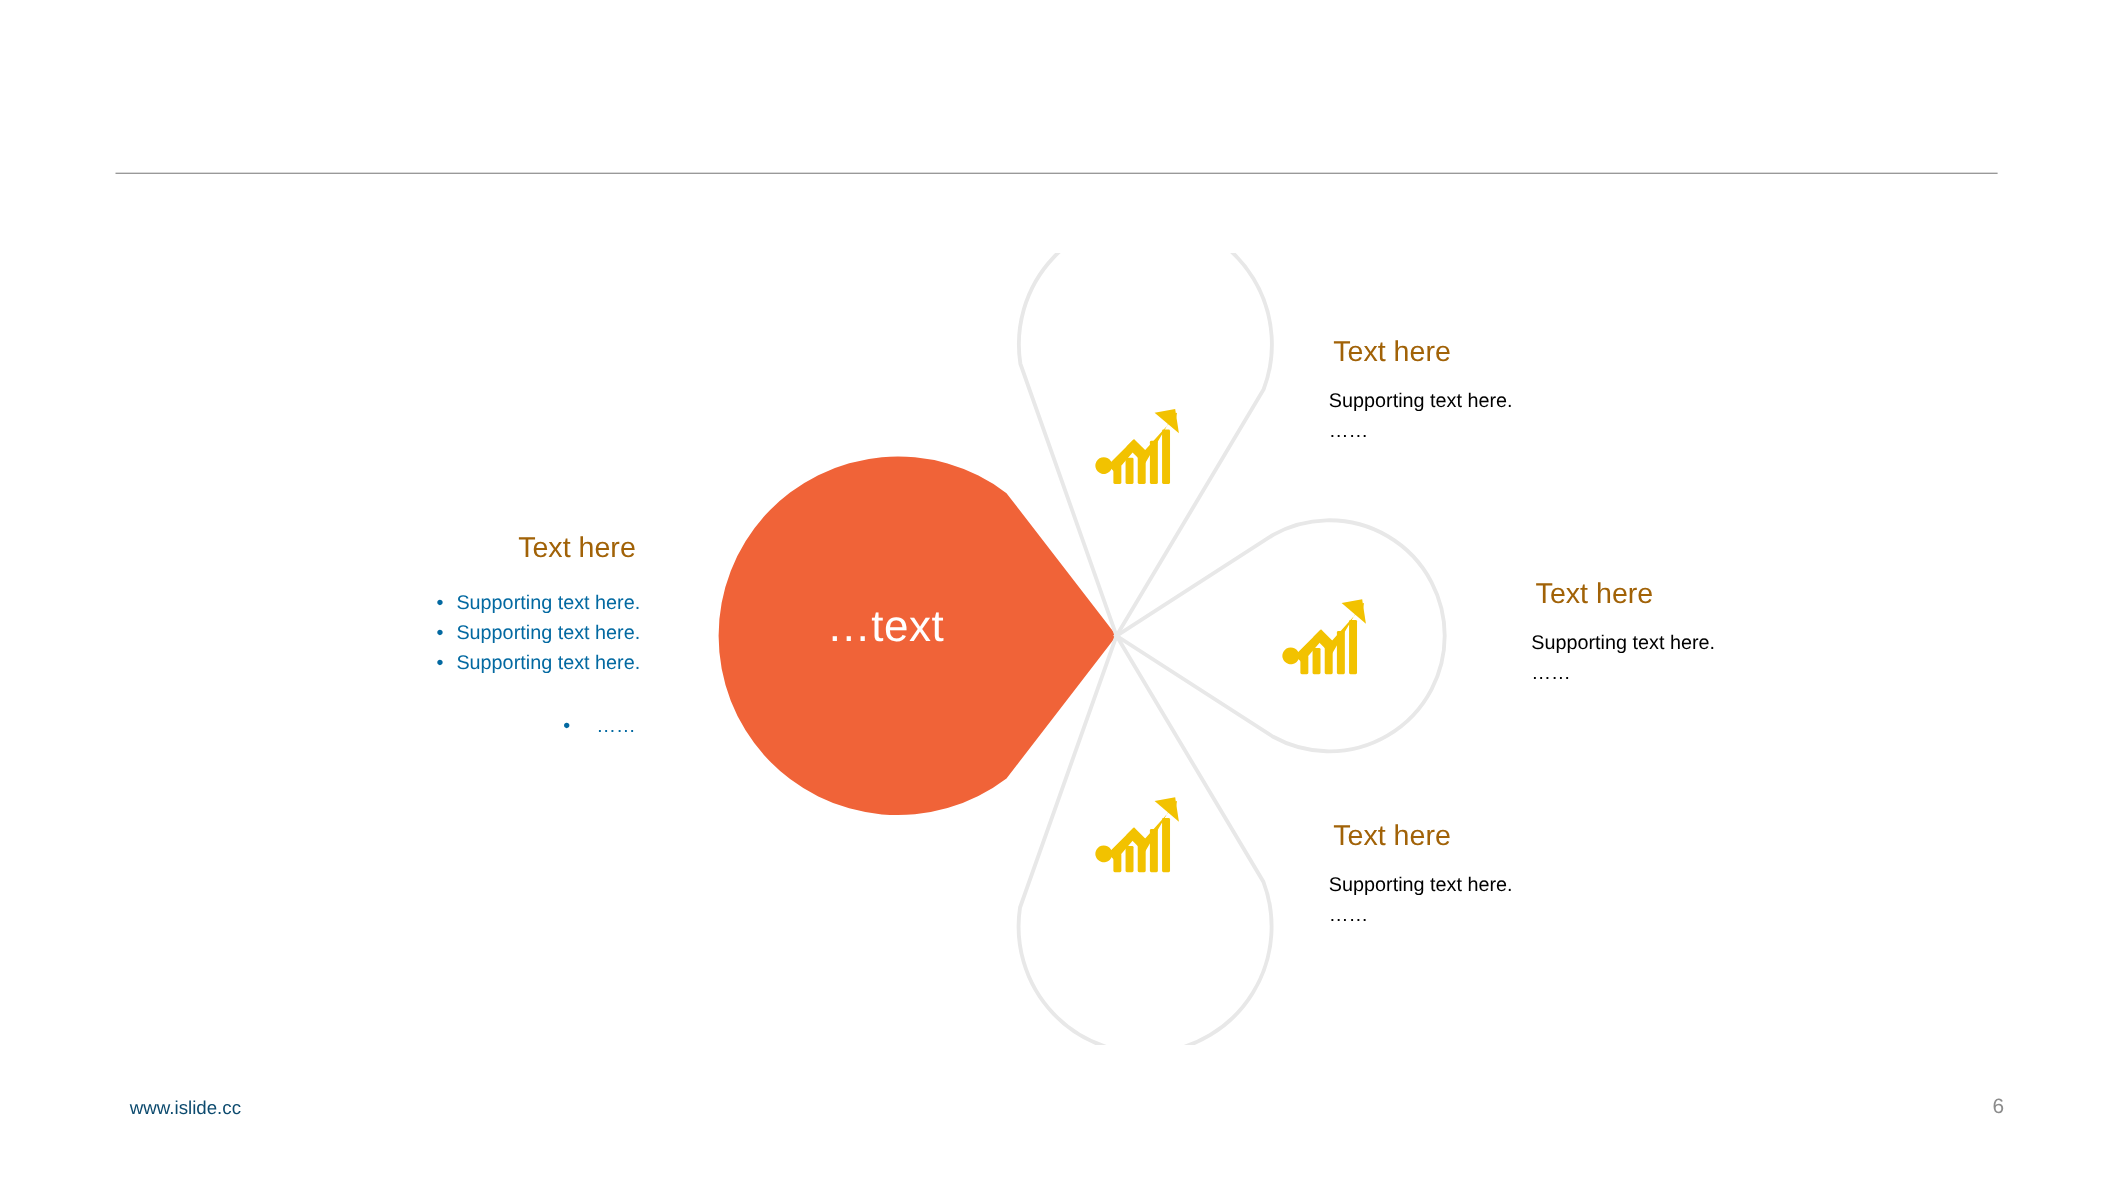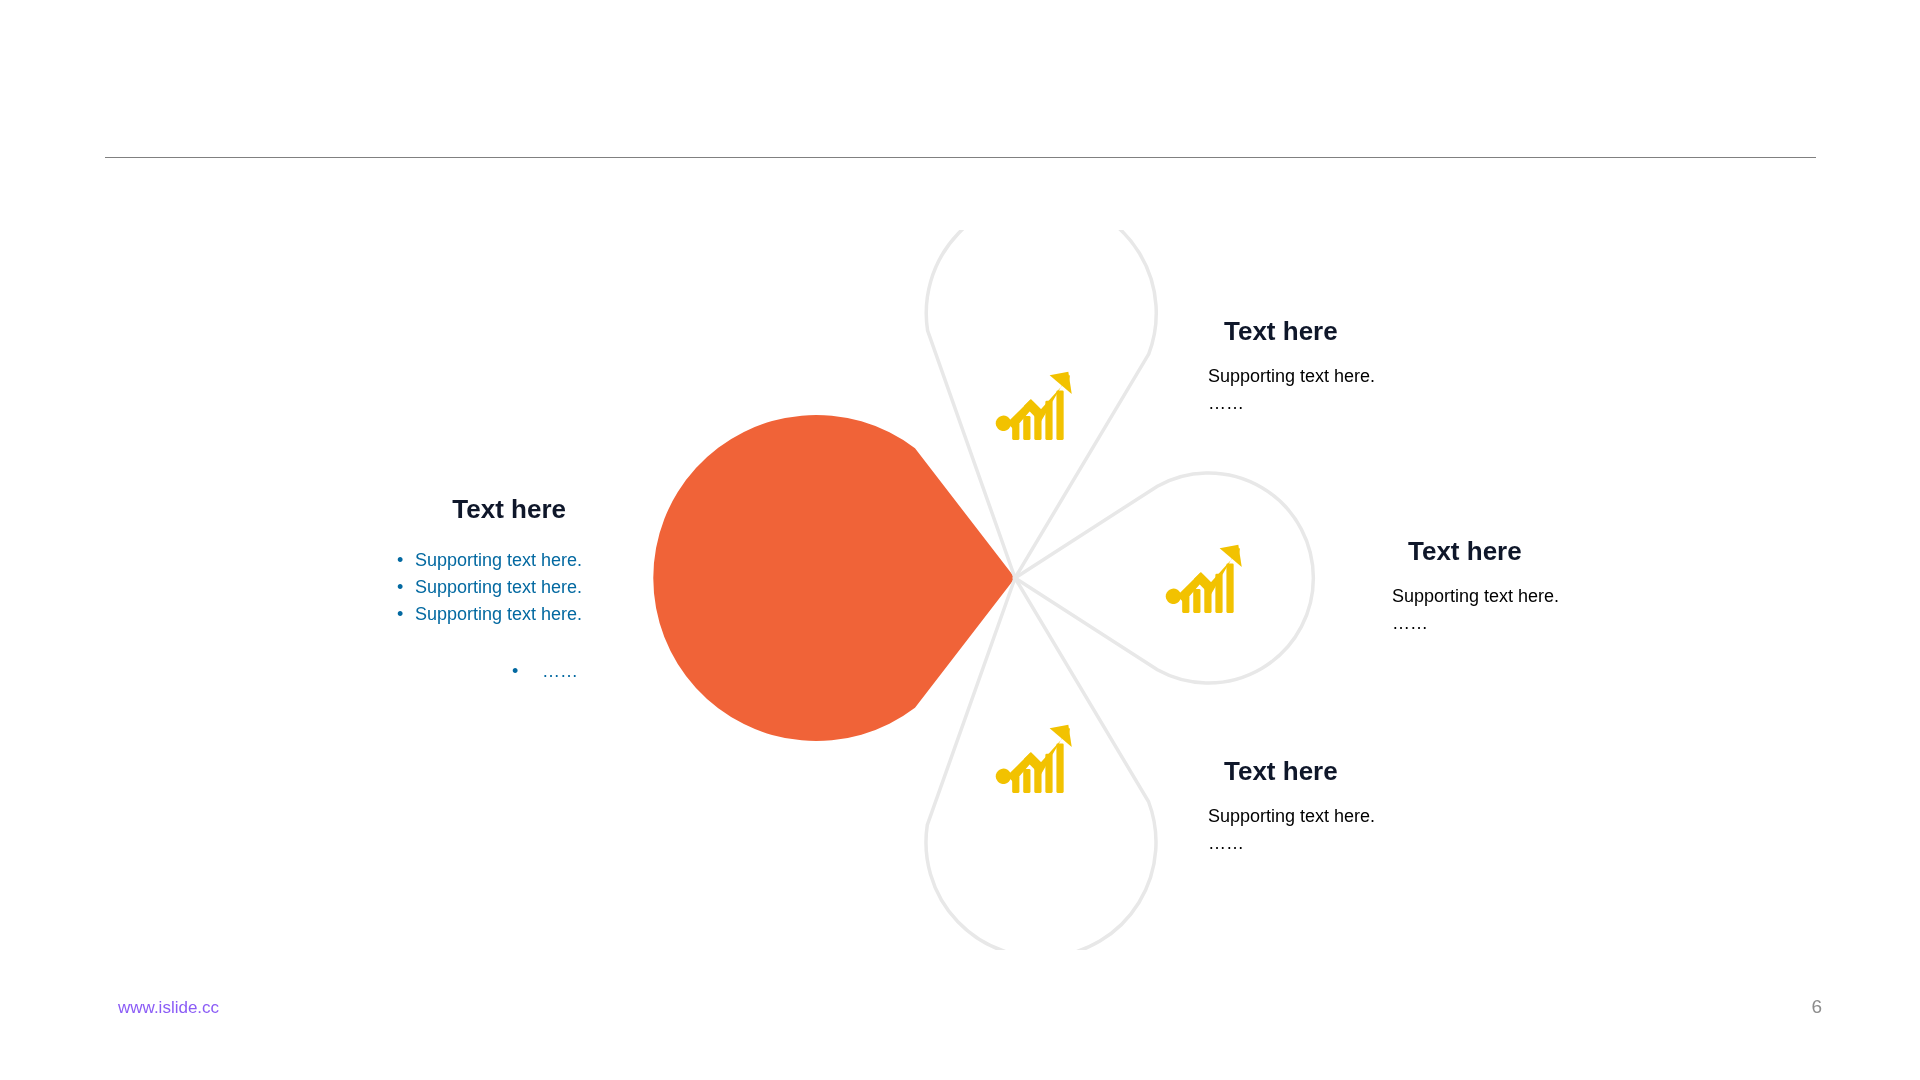--- a/index.html
+++ b/index.html
@@ -63,24 +63,24 @@
     line-height: 1.1;
     letter-spacing: 0.5px;
     white-space: nowrap;
   }
 
   
   .txt-block { position: absolute; }
 
   .txt-block .head {
     font-size: 26px;
-    font-weight: bold;
-    color: #0f172a;
+    font-weight: normal;
+    color: #a16207;
     line-height: 1.2;
-    margin: 16px;
+    margin: 4px;
   }
   .txt-block .sub {
     font-size: 18px;
     color: #000000;
     line-height: 1.35;
     margin: 0;
     white-space: nowrap;
   }
 
   
@@ -119,21 +119,21 @@
   .block-r3 { left: 1208px; top: 740px; }
   .block-r1 .head, .block-r2 .head, .block-r3 .head { margin-bottom: 16px; }
   .block-r1 .sub, .block-r2 .sub, .block-r3 .sub { line-height: 1.5; }
 
   
   .footer-url {
     position: absolute;
     left: 118px;
     top: 998px;
     font-size: 17px;
-    color: #8b5cf6;
+    color: #0c4a6e;
   }
   .footer-page {
     position: absolute;
     right: 98px;
     top: 996px;
     font-size: 19px;
     color: #8c8c8c;
   }
 </style>
 </head>
@@ -207,20 +207,21 @@
         <rect x="61" y="42" width="8.5" height="46" rx="1.5"></rect>
         <rect x="74" y="30" width="8.5" height="58" rx="1.5"></rect>
         <path d="M16 68 L43 41 L55 53 L82 23 L75 16 L90 12 L87 29 L81 23 L56 66 L43 54 L24 76 Z"></path>
         <path d="M18 62 a9 9 0 1 0 0.2 0.2 Z"></path>
         <path d="M44 40 L57 53 L49 61 L36 48 Z"></path>
         <path d="M88 8 L92 34 L66 12 Z"></path>
       </g>
     </svg>
   </div>
 
+  <div class="center-label">…text</div>
 
   <div class="txt-block block-left">
     <div class="head">Text here</div>
     <ul>
       <li>
         <span class="bullet">•</span><span>Supporting  text here.</span>
       </li>
       <li>
         <span class="bullet">•</span><span>Supporting  text here.</span>
       </li>

